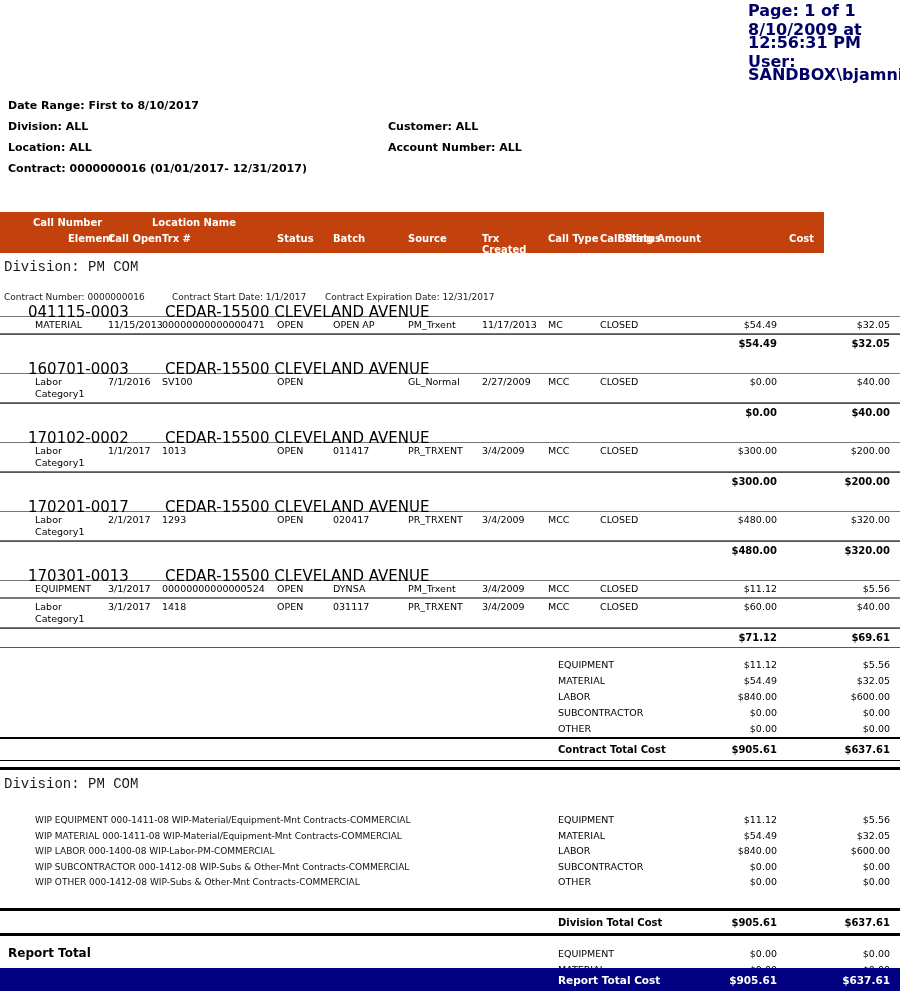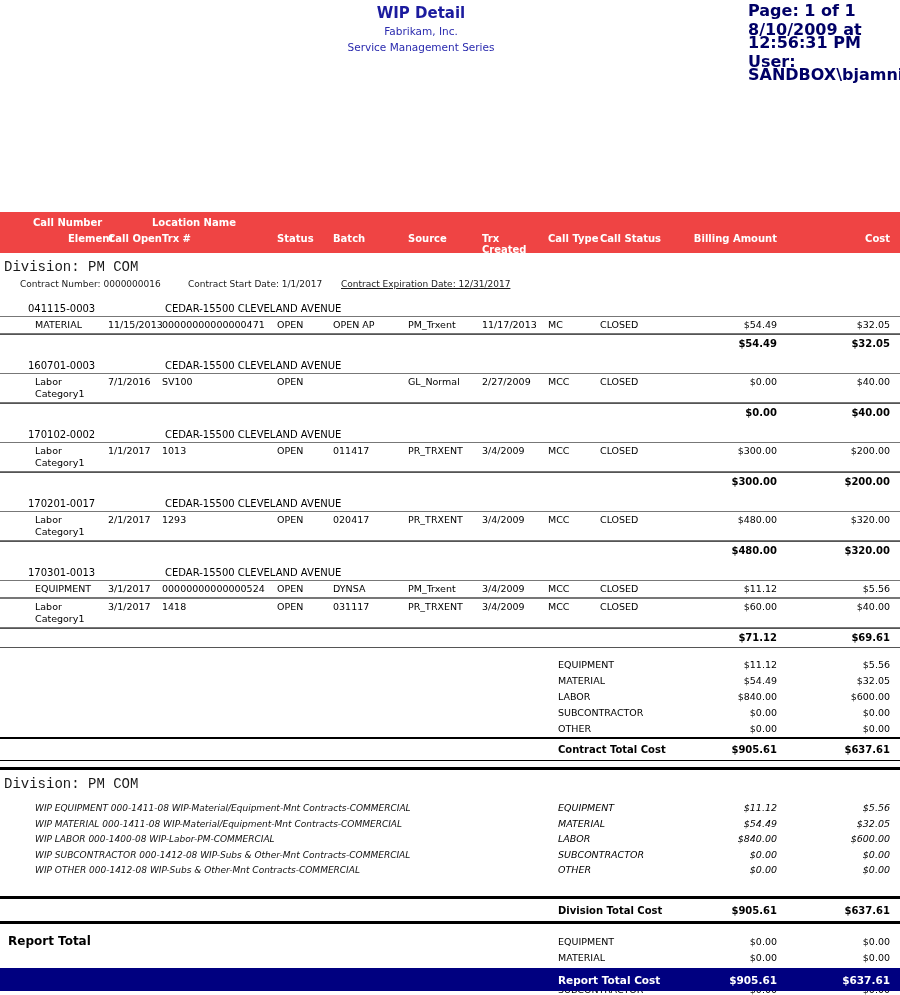--- a/index.html
+++ b/index.html
@@ -13,81 +13,88 @@
   .rpt-series{font-size:10.5px;color:#2a2aae;line-height:16px;}
   .hdr-right{position:absolute;top:4px;left:748px;font-size:16px;font-weight:bold;color:#000066;}
   .hdr-right div{margin-bottom:6px;line-height:13px;}
 
   
   .filters{position:absolute;top:99px;left:8px;width:880px;font-size:11px;font-weight:bold;}
   .f-line{position:relative;height:21px;}
   .f-right{position:absolute;left:380px;top:0;}
 
   
-  .thead{position:absolute;top:212px;left:0;width:900px;height:41px;background:#ef4444;
+  .thead{position:absolute;top:212px;left:0;width:824px;height:41px;background:#c2410c;
          color:#fff;font-size:10px;font-weight:bold;}
   .thead span{position:absolute;line-height:11px;}
 
   
   .tbody{position:absolute;top:253px;left:0;width:900px;}
   .grid{display:grid;grid-template-columns:108px 54px 115px 56px 75px 74px 66px 52px 80px 97px 113px;
         padding-right:10px;}
   .sum-grid{display:grid;grid-template-columns:558px 122px 97px 113px;padding-right:10px;}
   .wip-grid{display:grid;grid-template-columns:35px 523px 122px 97px 113px;padding-right:10px;}
   .num{text-align:right;}
 
   .division-line{font-size:14px;color:#1a1a1a;padding:6px 0 2px 4px;height:12px;font-family:Liberation Mono, monospace;}
   .contract-line{position:relative;font-size:9px;color:#1a1a1a;height:25px;}
-  .contract-line span{position:absolute;top:6px;margin-left:16px;}
-  .c-num{left:4px;} .c-start{left:172px;} .c-exp{left:325px;text-decoration:underline;}
-  .call-line{position:relative;font-size:10px;height:18px;}
+  .contract-line span{position:absolute;top:19px;}
+  .c-num{left:4px;} .c-start{left:172px;} .c-exp{left:325px;}
+  .call-line{position:relative;font-size:15px;height:18px;}
   .call-line span{position:absolute;top:5px;}
   .cl-num{left:28px;} .cl-loc{left:165px;}
 
   .detail{font-size:9.5px;border-top:1px solid #777;border-bottom:1px solid #777;
           padding-top:2px;padding-bottom:2px;line-height:12px;}
   .detail .cell-element{padding-left:35px;}
   .subtotal{font-size:10px;font-weight:bold;border-top:1px solid #555;
             padding-top:2px;padding-bottom:3px;margin-bottom:2px;line-height:13px;}
   .subtotal.final{border-bottom:1px solid #555;}
 
   .cat-block{margin-top:8px;}
   .cat-row{font-size:9.5px;height:16px;line-height:13px;align-items:center;}
   .total-row{font-size:10px;font-weight:bold;border-top:2px solid #000;border-bottom:1px solid #000;
              padding-top:4px;padding-bottom:4px;margin-top:1px;line-height:13px;}
   .thick-div{height:3px;background:#000;margin-top:6px;}
-  .wip-block{margin-top:12px;font-style:italic;}
+  .wip-block{margin-top:24px;}
   .wip-row{height:15.5px;line-height:12px;}
   .wip-acct{font-size:9px;color:#111;}
   .wip-cat{font-size:9.5px;}
   .div-total{font-size:10px;font-weight:bold;border-top:3px solid #000;border-bottom:3px solid #000;
              padding-top:5px;padding-bottom:4px;margin-top:16px;line-height:13px;}
   .report-block{margin-top:10px;}
   .report-label{font-size:12px;font-weight:bold;padding-left:8px;}
 
   
   .tfoot{position:absolute;top:968px;left:0;width:900px;height:23px;background:#000080;color:#fff;
          font-size:10.5px;font-weight:bold;align-items:center;}
 </style>
 </head>
 <body>
 
 <div class="page">
 
-  <div class="hdr-center">
-    <div class="rpt-title">WIP Detail</div>
-    <div class="rpt-company">Fabrikam, Inc.</div>
-    <div class="rpt-series">Service Management Series</div>
-  </div>
   <div class="hdr-right">
     <div>Page: 1 of 1</div>
     <div>8/10/2009 at 12:56:31 PM</div>
     <div>User: SANDBOX\bjamnik</div>
   </div>
 
+  <div class="filters">
+    <div class="f-line">Date Range: First to 8/10/2017</div>
+    <div class="f-line">
+      <span>Division: ALL</span>
+      <span class="f-right">Customer: ALL</span>
+    </div>
+    <div class="f-line">
+      <span>Location: ALL</span>
+      <span class="f-right">Account Number: ALL</span>
+    </div>
+    <div class="f-line">Contract: 0000000016 (01/01/2017- 12/31/2017)</div>
+  </div>
 
   <div class="thead">
     <span style="top:5px;left:33px">Call Number</span>
     <span style="top:5px;left:152px">Location Name</span>
     <span style="top:21px;left:68px">Element</span>
     <span style="top:21px;left:108px">Call Open</span>
     <span style="top:21px;left:162px">Trx #</span>
     <span style="top:21px;left:277px">Status</span>
     <span style="top:21px;left:333px">Batch</span>
     <span style="top:21px;left:408px">Source</span>

